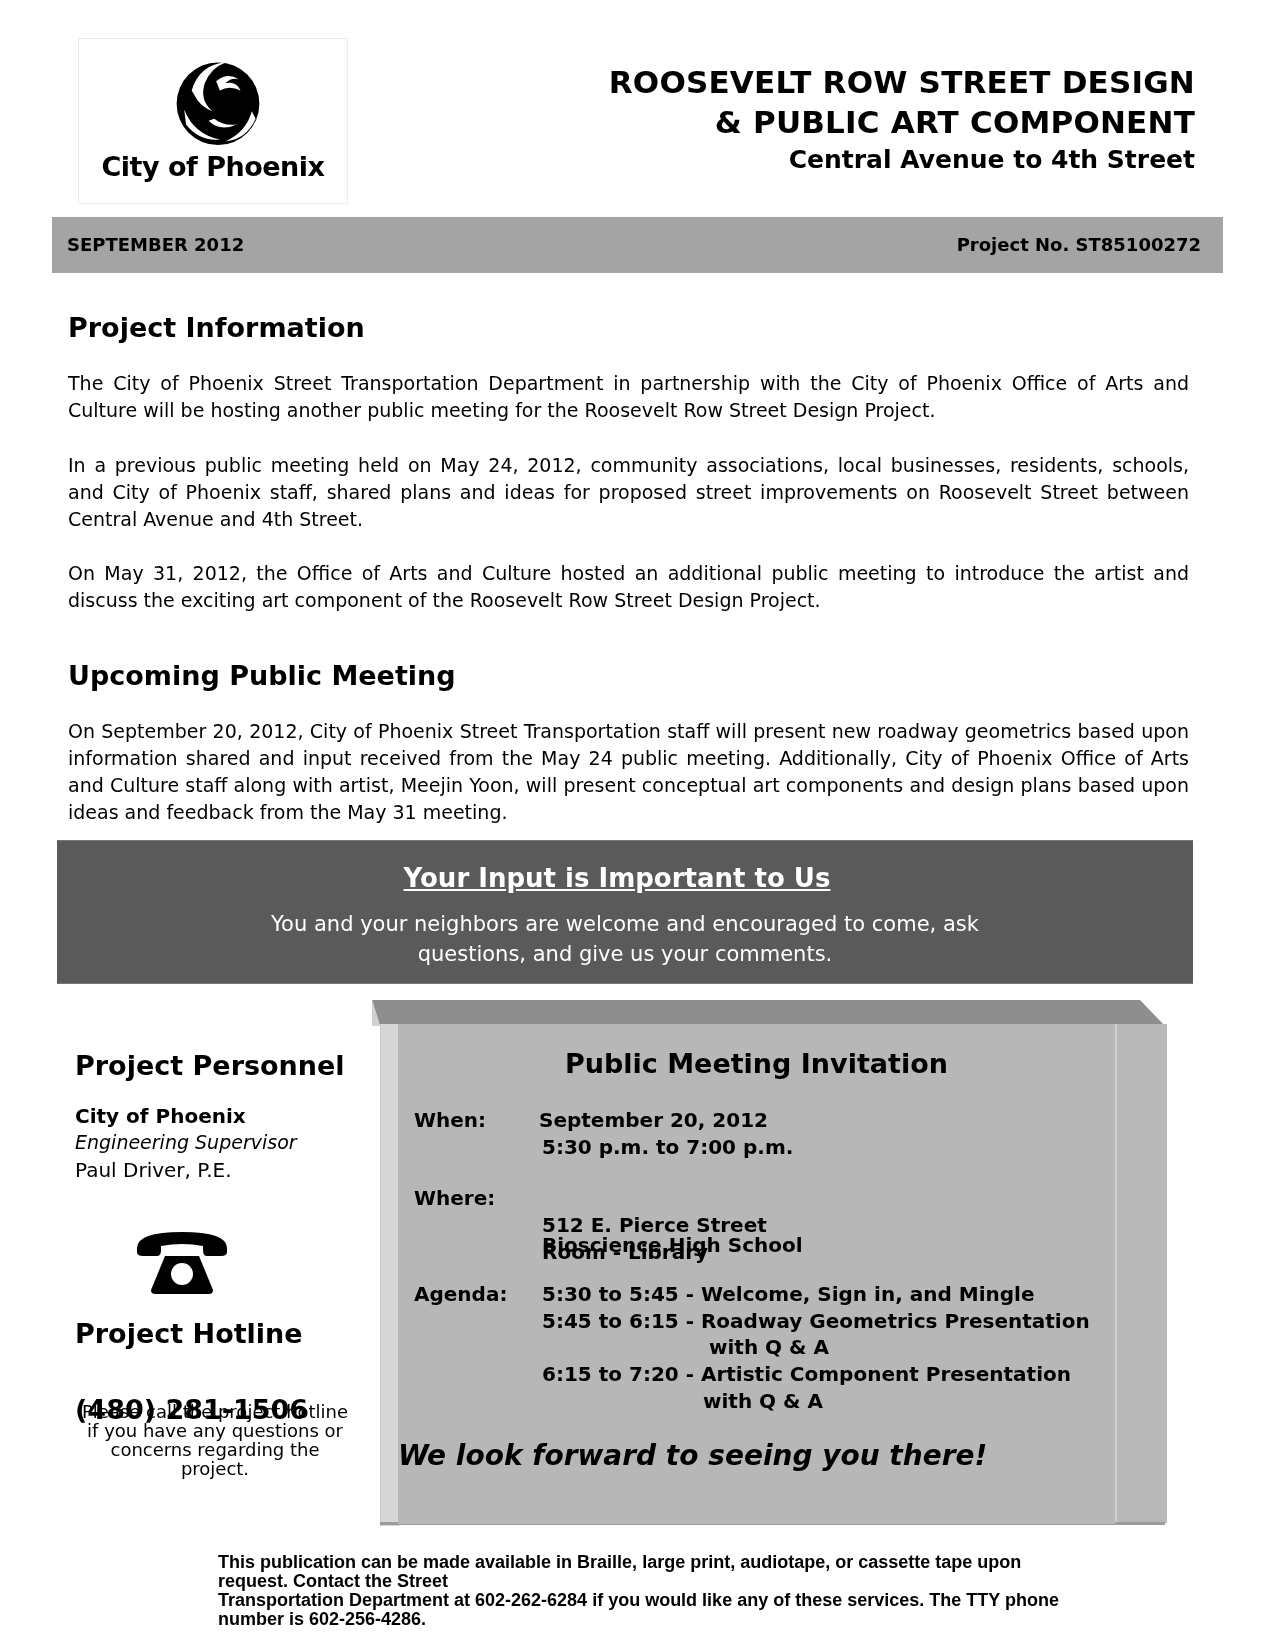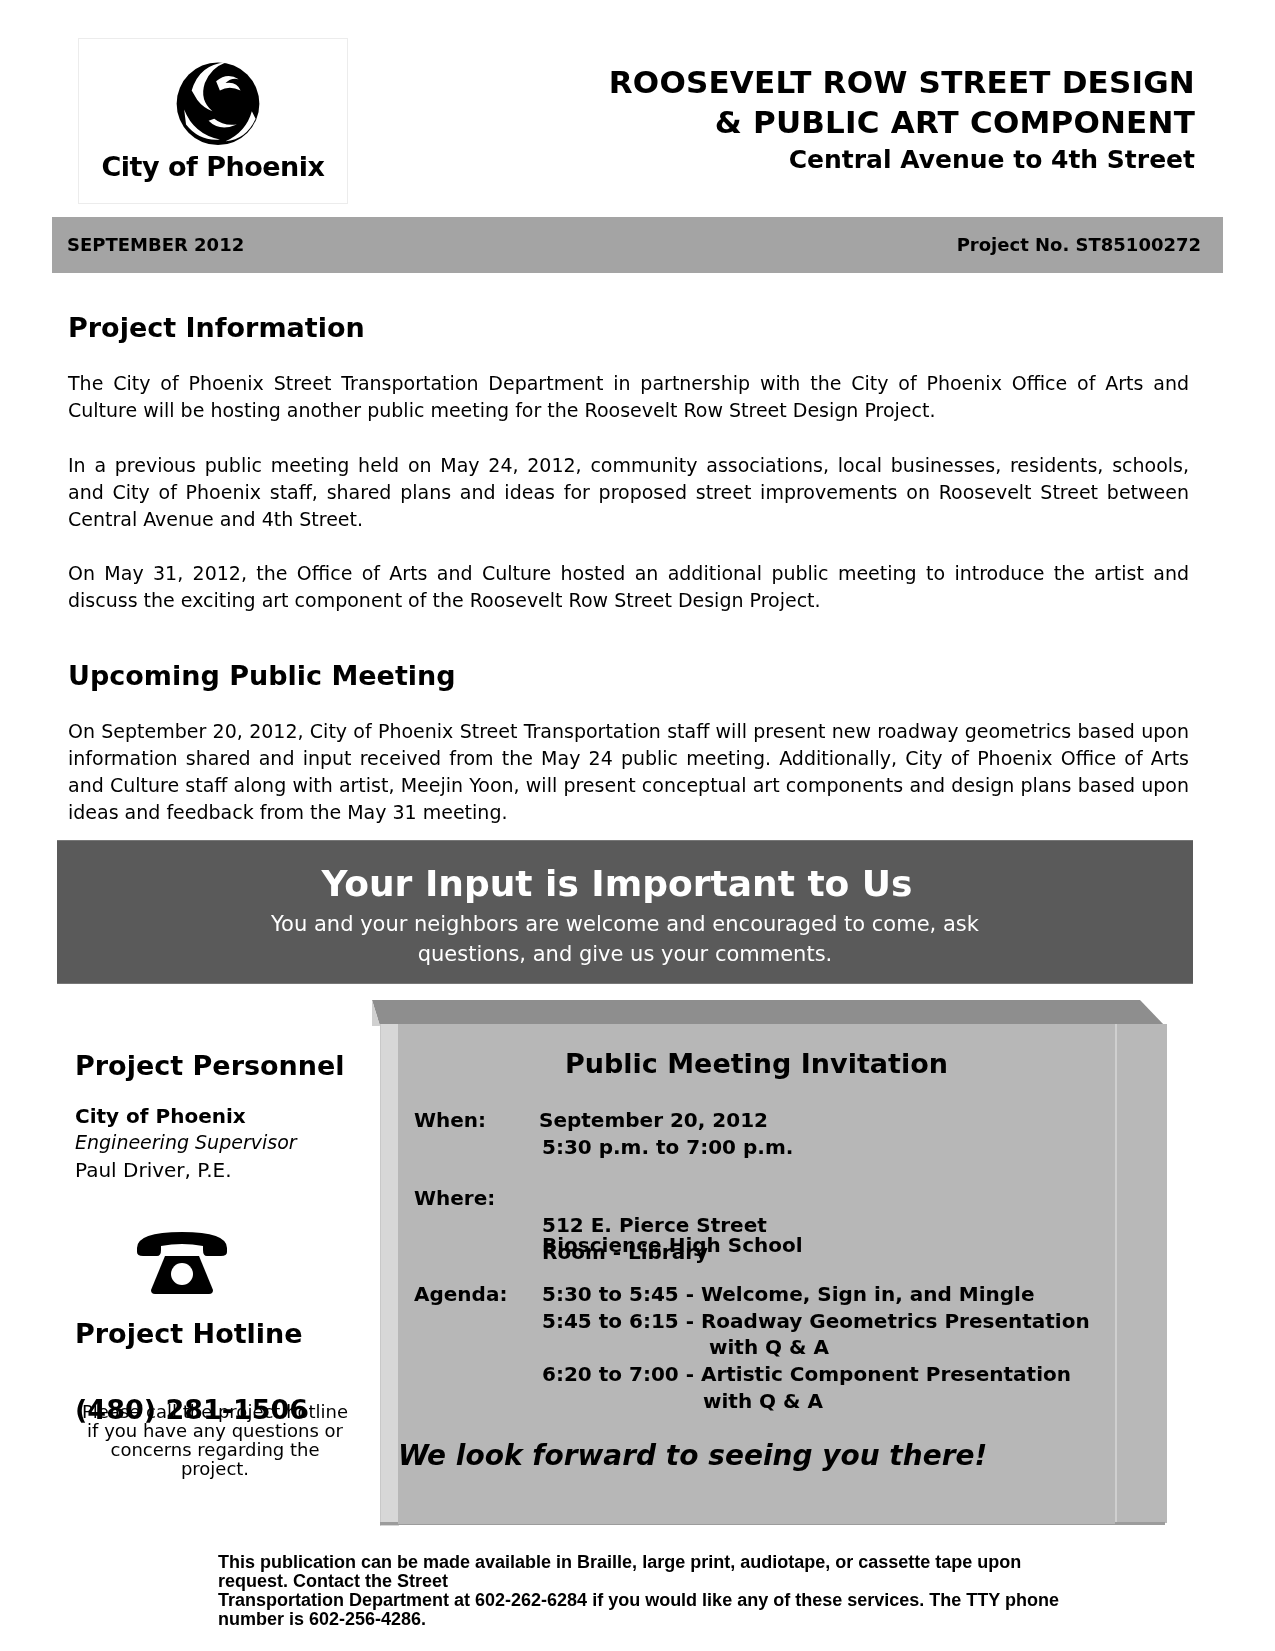--- a/index.html
+++ b/index.html
@@ -40,21 +40,21 @@
     .para {
       left: 68px; width: 1121px; font-size: 19px; line-height: 27px; text-align: justify;
       text-align-last: left;
     }
 
     
     .input-banner {
       left: 57px; top: 840px; width: 1136px; height: 142px; background: #5a5a5a;
       border-top: 1px solid #777; border-bottom: 1px solid #777; color: #ffffff; text-align: center;
     }
-    .banner-title { position: absolute; left: 0; right: 16px; top: 22px; font-weight: bold; font-size: 36px; }
+    .banner-title { position: absolute; left: 0; right: 16px; top: 22px; font-weight: bold; font-size: 26px; text-decoration: underline; }
     .banner-text { position: absolute; left: 0; right: 0; top: 68px; font-size: 21px; line-height: 30px; }
 
     
     .left-col { left: 75px; text-align: center; }
     .personnel-title { top: 1050px; font-weight: bold; font-size: 27px; }
     .org { top: 1104px; font-weight: bold; font-size: 20px; }
     .role { top: 1131px; font-style: italic; font-size: 19px; }
     .person { top: 1158px; font-size: 20px; }
     .phone-icon { left: 133px; top: 1230px; width: 98px; height: 66px; }
     .hotline-title { top: 1318px; font-weight: bold; font-size: 27px; }
@@ -181,21 +181,21 @@
     <span>Welcome, Sign in, and Mingle</span>
   </div>
 
   <div class="inv-row inv-val" style="top:284px;">
     <span>5:45 to 6:15 - </span>
     <span>Roadway Geometrics Presentation</span>
   </div>
   <div class="inv-row" style="left:311px; top:310px;">with Q &amp; A</div>
 
   <div class="inv-row inv-val" style="top:337px;">
-    <span>6:20 to 7:00 -</span>
+    <span>6:15 to 7:20 -</span>
     <span>Artistic Component Presentation</span>
   </div>
   <div class="inv-row" style="left:305px; top:364px;">with Q &amp; A</div>
 
   <div class="closing">We look forward to seeing you there!</div>
 </div>
 
 <div class="abs footer">
   <div>This publication can be made available in Braille, large print, audiotape, or cassette tape upon request. Contact the Street</div>
   <div>Transportation Department at 602-262-6284 if you would like any of these services.  The TTY phone number is 602-256-4286.</div>

